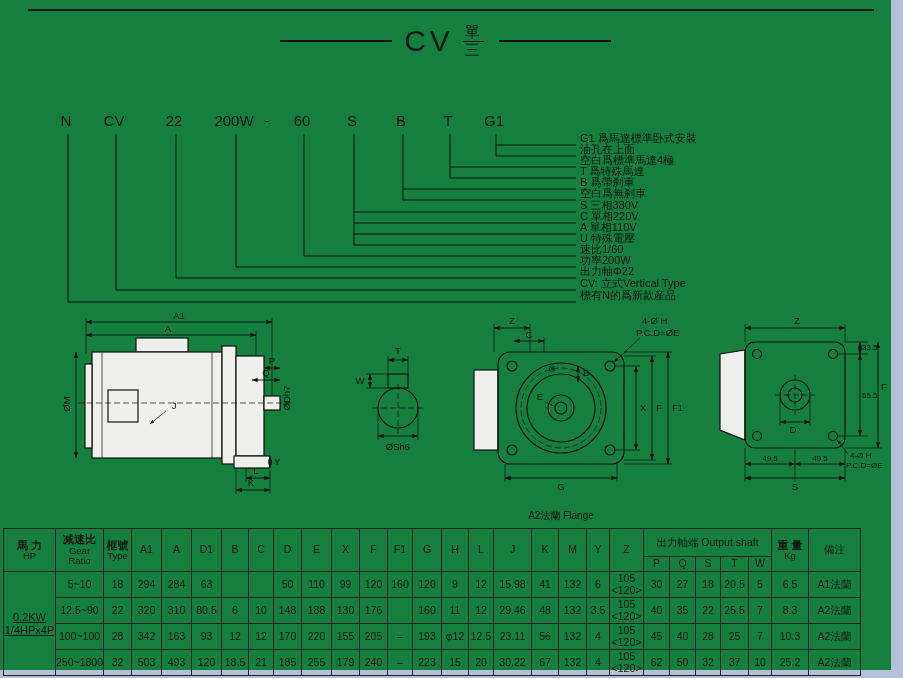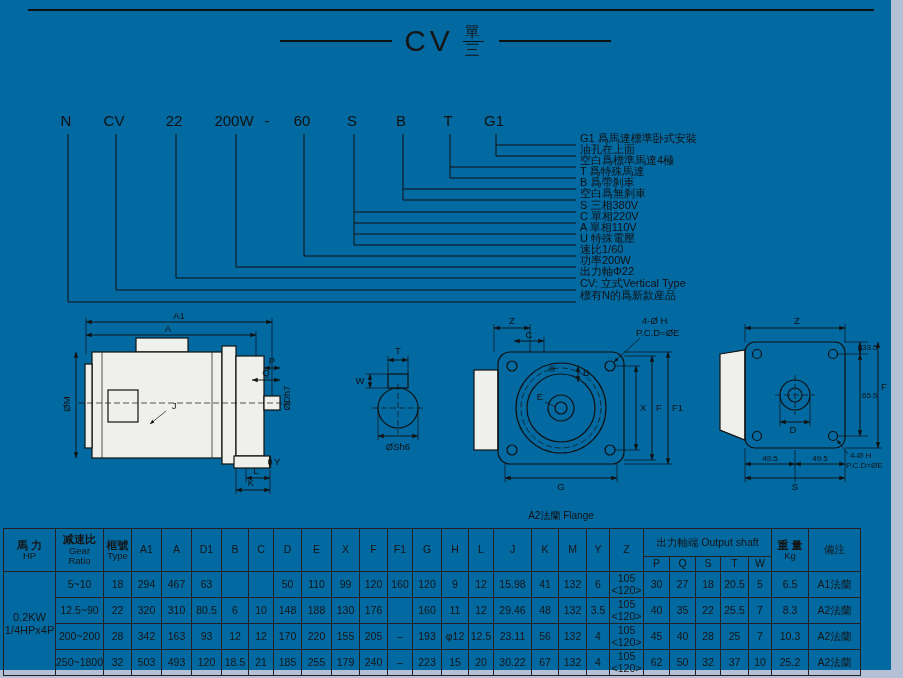--- a/index.html
+++ b/index.html
@@ -5,21 +5,21 @@
   * { box-sizing: border-box; }
   html,body { margin:0; padding:0; }
   body {
     width:903px; height:678px; overflow:hidden; position:relative;
     background:#b3c0d6;
     font-family:"Liberation Sans","DejaVu Sans",sans-serif;
     color:#151515;
   }
   .doc {
     position:absolute; left:0; top:0; width:891px; height:670px;
-    background:#0369a1;
+    background:#15803d;
   }
   
   .top-rule { position:absolute; top:9px; left:28px; width:846px; border-top:2px solid #111; }
   .title-row {
     position:absolute; top:18px; left:0; width:891px; height:46px;
     display:flex; justify-content:center; align-items:center; gap:12px;
   }
   .title-dash { border-top:2px solid #111; width:112px; }
   .title-text { display:flex; align-items:center; font-size:30px; letter-spacing:2px; white-space:nowrap; }
   .title-code { margin-right:6px; letter-spacing:4px; }
@@ -46,21 +46,21 @@
   .spec-table th, .spec-table td {
     border:1px solid #222; padding:0; text-align:center; vertical-align:middle;
     font-size:10.5px; line-height:1.12; font-weight:normal; white-space:pre-line;
     overflow:hidden;
   }
   .spec-table thead tr:first-child { height:28px; }
   .spec-table thead tr:last-child  { height:15px; }
   .spec-table tbody tr { height:26px; }
   .h-cn { font-size:11px; font-weight:bold; }
   .h-en { font-size:9.5px; }
-  .hp-cell div { font-size:11px; }
+  .hp-cell div { font-size:11px;text-decoration:underline; }
   .z-cell { font-size:9px; }
 </style>
 </head>
 <body>
 
 <div class="doc">
 
   <div class="top-rule"></div>
   <div class="title-row">
     <span class="title-dash"></span>
@@ -352,21 +352,21 @@
         <th>T</th>
         <th>W</th>
       </tr>
     </thead>
     <tbody>
       <tr>
         <td rowspan="4" class="hp-cell"><div>0.2KW</div><div>1/4HPx4P</div></td>
         <td>5~10</td>
         <td>18</td>
         <td>294</td>
-        <td>467</td>
+        <td>284</td>
         <td>63</td>
         <td></td>
         <td></td>
         <td>50</td>
         <td>110</td>
         <td>99</td>
         <td>120</td>
         <td>160</td>
         <td>120</td>
         <td>9</td>
@@ -409,21 +409,21 @@
 &lt;120&gt;</td>
         <td>40</td>
         <td>35</td>
         <td>22</td>
         <td>25.5</td>
         <td>7</td>
         <td>8.3</td>
         <td>A2法蘭</td>
       </tr>
       <tr>
-        <td>200~200</td>
+        <td>100~100</td>
         <td>28</td>
         <td>342</td>
         <td>163</td>
         <td>93</td>
         <td>12</td>
         <td>12</td>
         <td>170</td>
         <td>220</td>
         <td>155</td>
         <td>205</td>

